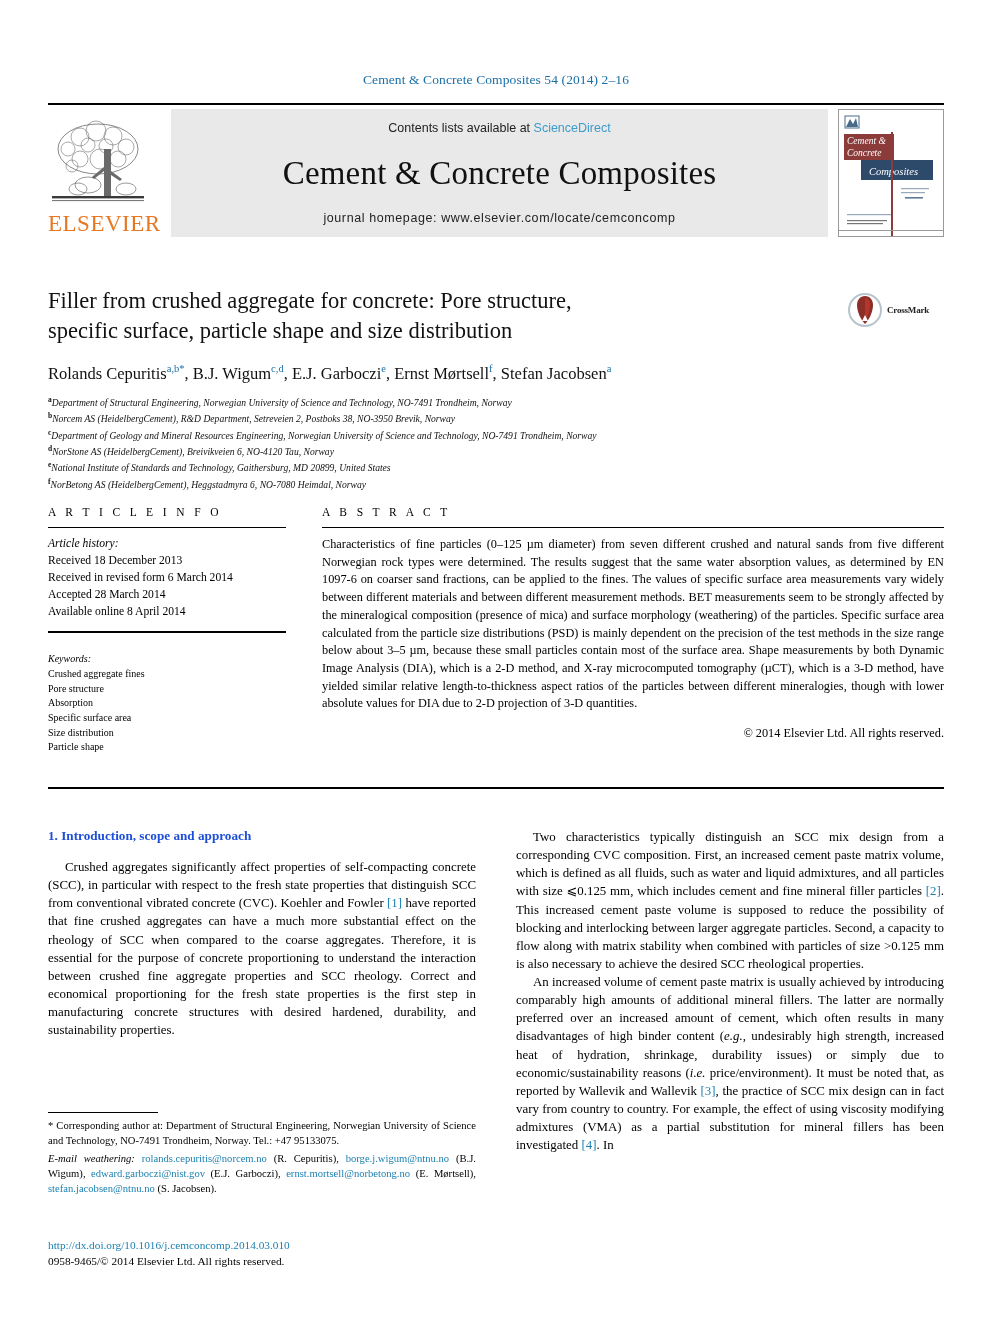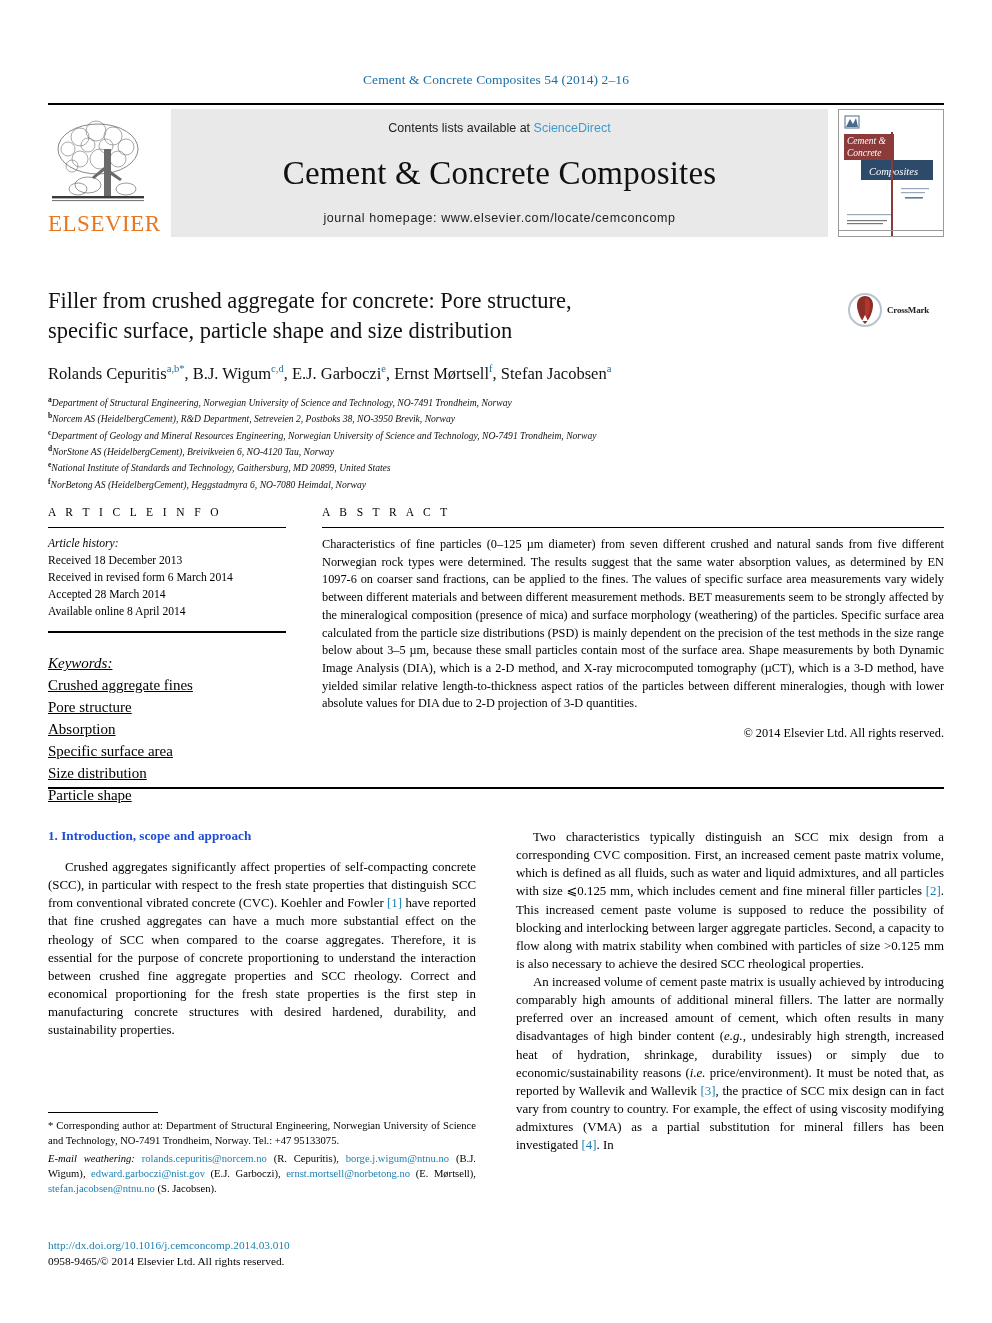--- a/index.html
+++ b/index.html
@@ -188,23 +188,22 @@
   }
   .info-body {
     padding-top: 7px;
     font-size: 11.6px;
     line-height: 1.47;
   }
   .info-body .hdr { font-style: italic; }
   .keywords-block {
     margin-top: 11px;
     padding-top: 8px;
-    font-size: 15px;
+    font-size: 10px;
     line-height: 1.47;
-    text-decoration: underline;
   }
   .abstract-body {
     padding-top: 8px;
     font-size: 12.3px;
     line-height: 1.44;
     text-align: justify;
   }
   .copyright-line {
     text-align: right;
     margin-top: 13px;

